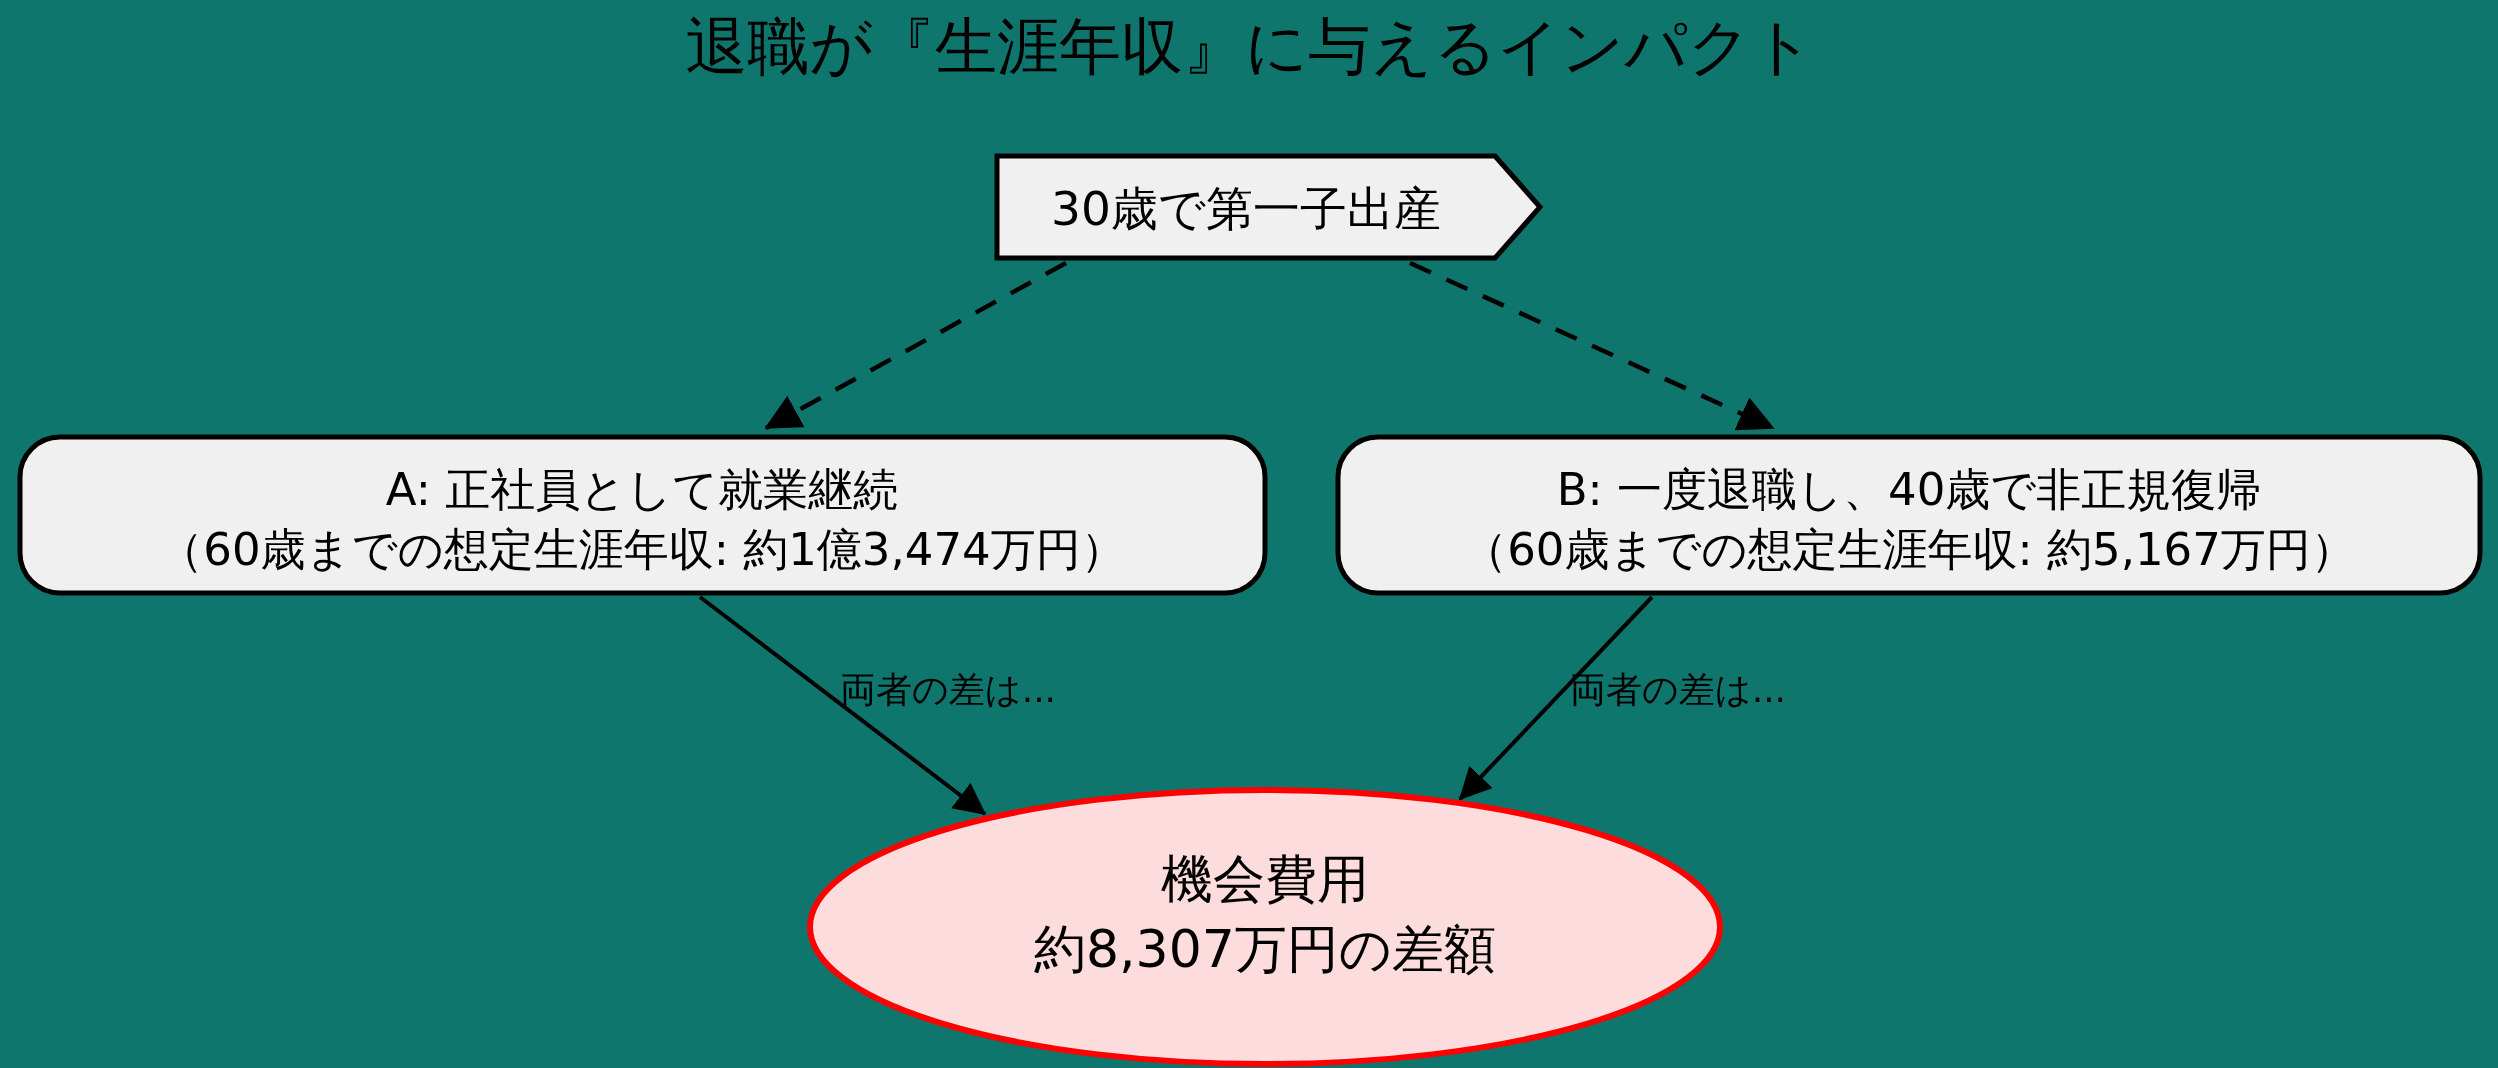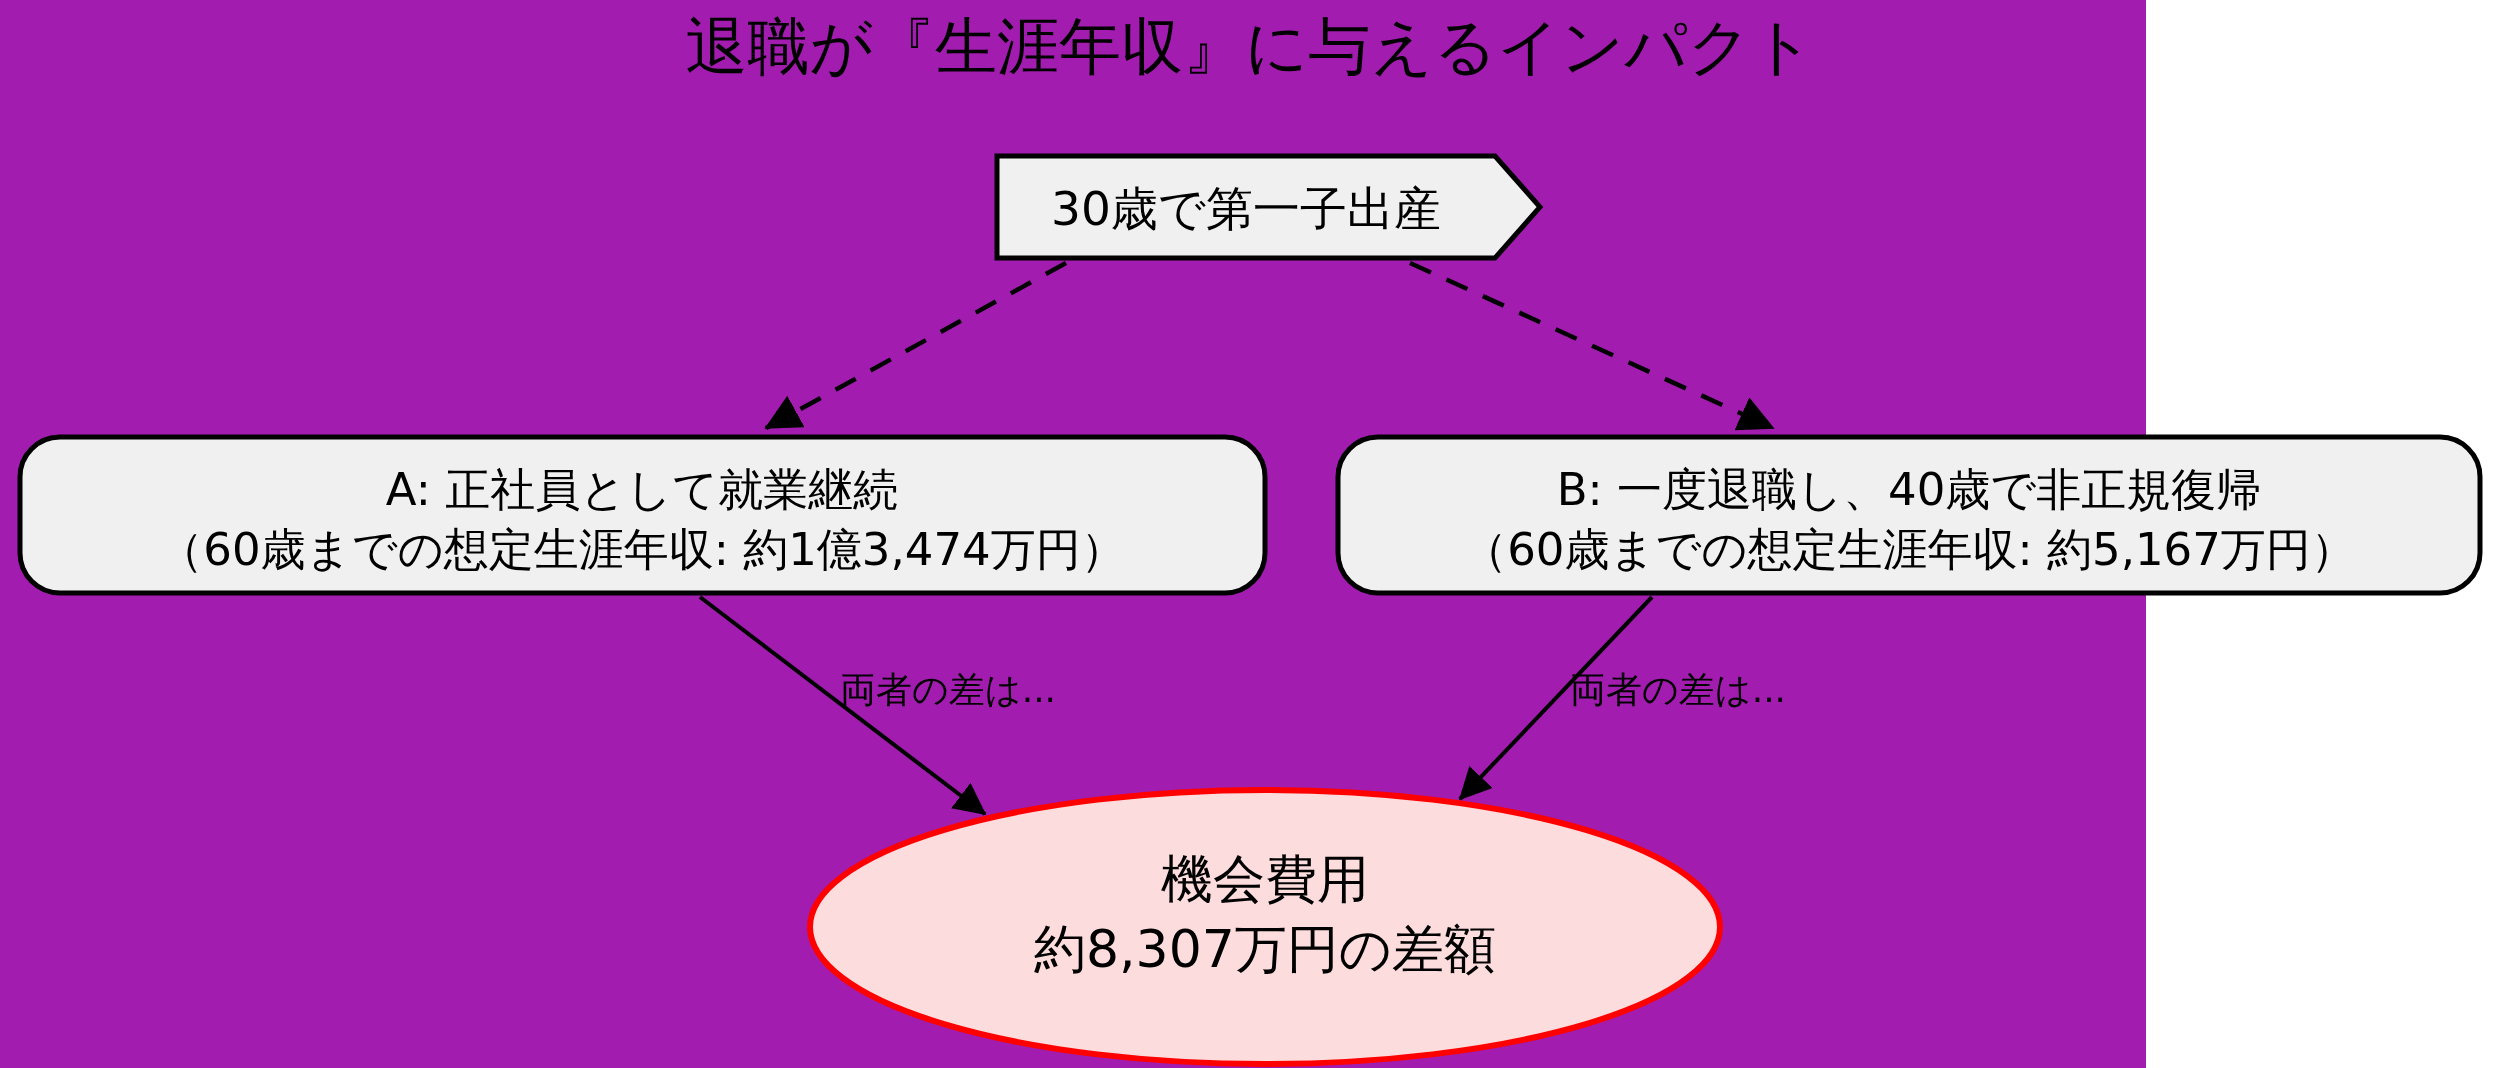--- a/index.html
+++ b/index.html
@@ -1,23 +1,23 @@
 <!DOCTYPE html>
 <html><head>
 <meta charset="utf-8">
 <style>
   html, body {
     margin: 0;
     padding: 0;
     background: #ffffff;
   }
   .diagram-wrap {
-    width: 2146px;
+    width: 2498px;
     height: 1068px;
-    background: #a21caf;
+    background: #0f766e;
   }
   svg {
     display: block;
     font-family: "DejaVu Sans", "Liberation Sans", sans-serif;
   }
   text {
     fill: #000000;
   }
   .title-text {
     font-size: 62px;

